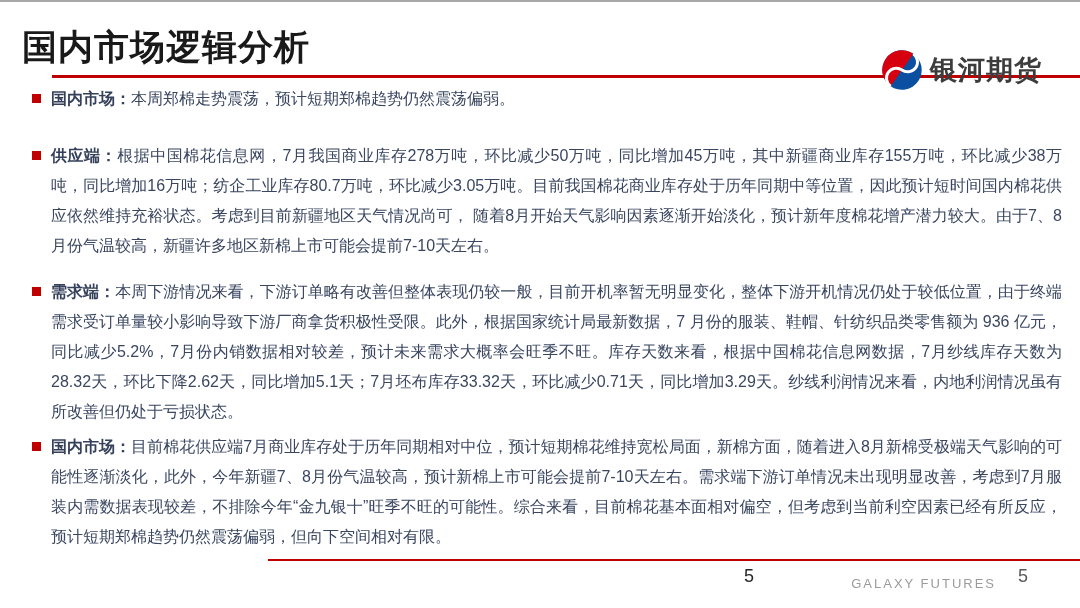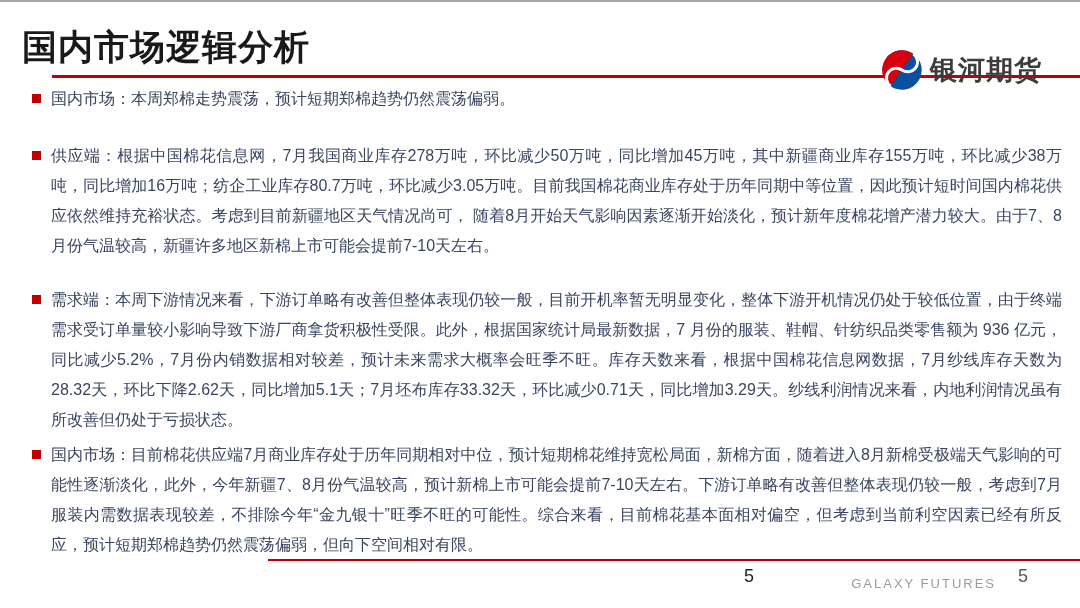--- a/index.html
+++ b/index.html
@@ -19,29 +19,29 @@
   }
   .title-rule{position:absolute;left:52px;right:0;top:75px;height:3px;background:#c00000;}
   .logo{position:absolute;top:26px;right:38px;display:flex;align-items:center;gap:7px;margin-top:23px;}
   .logo-mark{width:42px;height:42px;transform:rotate(35deg);}
   .logo-text{font-size:27px;font-weight:bold;color:#3c3c3c;letter-spacing:1px;}
 
   
   .content{position:absolute;left:32px;right:18px;top:84px;}
   .bullet-row{display:flex;}
   .bullet-row.m1{margin-bottom:27px;}
-  .bullet-row.m2{margin-bottom:24px;}
+  .bullet-row.m2{margin-bottom:16px;}
   .bullet-row.m3{margin-bottom:5px;}
   .marker{flex:none;width:9px;height:9px;background:#c00000;margin-top:10px;margin-right:10px;}
   .para{
     flex:1;margin:0;
     font-size:16px;line-height:30px;color:#3a4660;
     text-align:justify;
   }
-  .para strong{font-weight:normal;color:#35405a;}
+  .para strong{font-weight:bold;color:#35405a;}
 
   
   .footer-rule{position:absolute;left:268px;right:0;top:559px;height:2px;background:#c00000;}
   .page-num-center{position:absolute;left:744px;top:566px;font-size:18px;color:#262626;}
   .brand-text{position:absolute;right:84px;top:576px;font-size:13px;color:#9b9b9b;letter-spacing:2px;}
   .page-num-right{position:absolute;right:52px;top:566px;font-size:18px;color:#595959;}
 </style>
 </head>
 <body>
 
@@ -79,21 +79,21 @@
     <div class="bullet-row m3">
       <span class="marker"></span>
       <p class="para">
         <strong>需求端：</strong><span>本周下游情况来看，下游订单略有改善但整体表现仍较一般，目前开机率暂无明显变化，整体下游开机情况仍处于较低位置，由于终端需求受订单量较小影响导致下游厂商拿货积极性受限。此外，根据国家统计局最新数据，7 月份的服装、鞋帽、针纺织品类零售额为 936 亿元，同比减少5.2%，7月份内销数据相对较差，预计未来需求大概率会旺季不旺。库存天数来看，根据中国棉花信息网数据，7月纱线库存天数为28.32天，环比下降2.62天，同比增加5.1天；7月坯布库存33.32天，环比减少0.71天，同比增加3.29天。纱线利润情况来看，内地利润情况虽有所改善但仍处于亏损状态。</span>
       </p>
     </div>
 
     <div class="bullet-row">
       <span class="marker"></span>
       <p class="para">
-        <strong>国内市场：</strong><span>目前棉花供应端7月商业库存处于历年同期相对中位，预计短期棉花维持宽松局面，新棉方面，随着进入8月新棉受极端天气影响的可能性逐渐淡化，此外，今年新疆7、8月份气温较高，预计新棉上市可能会提前7-10天左右。下游订单略有改善但整体表现仍较一般，考虑到7月服装内需数据表现较差，不排除今年“金九银十”旺季不旺的可能性。综合来看，目前棉花基本面相对偏空，但考虑到当前利空因素已经有所反应，预计短期郑棉趋势仍然震荡偏弱，但向下空间相对有限。</span>
+        <strong>国内市场：</strong><span>目前棉花供应端7月商业库存处于历年同期相对中位，预计短期棉花维持宽松局面，新棉方面，随着进入8月新棉受极端天气影响的可能性逐渐淡化，此外，今年新疆7、8月份气温较高，预计新棉上市可能会提前7-10天左右。需求端下游订单情况未出现明显改善，考虑到7月服装内需数据表现较差，不排除今年“金九银十”旺季不旺的可能性。综合来看，目前棉花基本面相对偏空，但考虑到当前利空因素已经有所反应，预计短期郑棉趋势仍然震荡偏弱，但向下空间相对有限。</span>
       </p>
     </div>
 
   </div>
 
   <div class="footer-rule"></div>
   <div class="page-num-center">5</div>
   <div class="brand-text">GALAXY FUTURES</div>
   <div class="page-num-right">5</div>
 </div>

